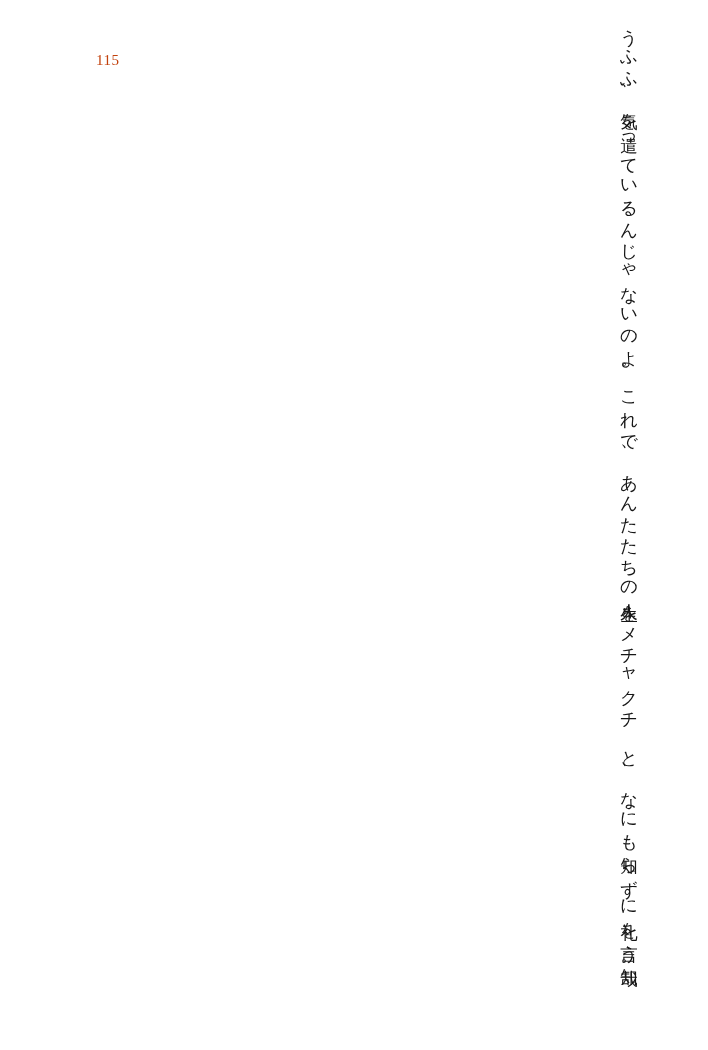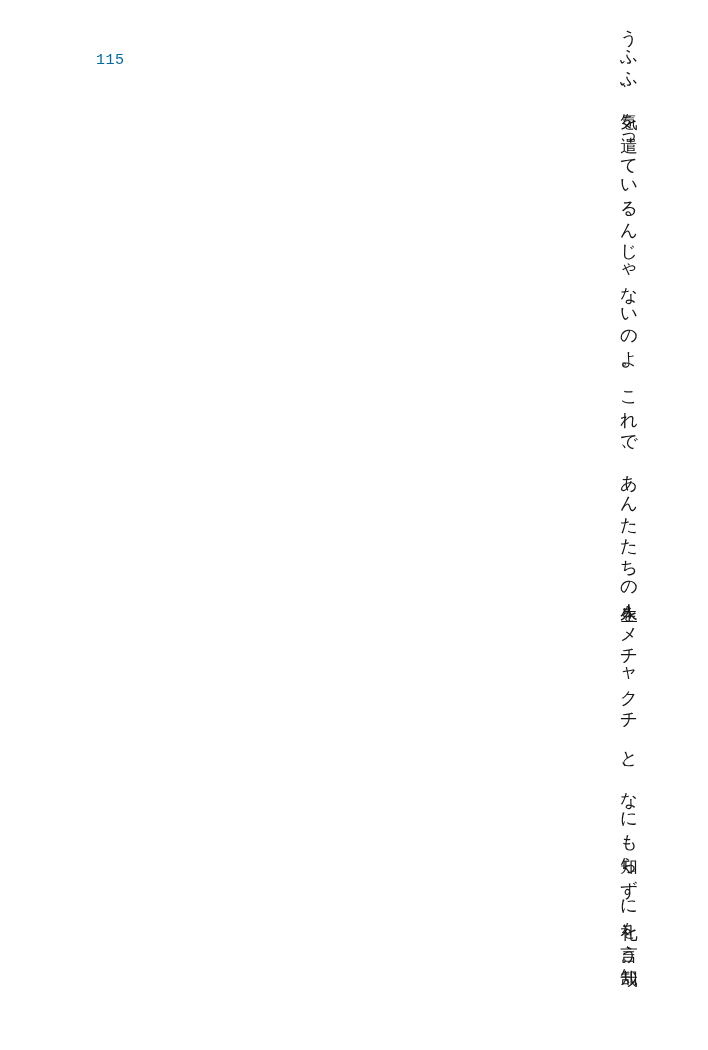--- a/index.html
+++ b/index.html
@@ -20,22 +20,22 @@
     height: 1050px;
     background: #ffffff;
     box-sizing: border-box;
   }
   .page-number {
     position: absolute;
     top: 52px;
     left: 96px;
     font-size: 15px;
     letter-spacing: 0.5px;
-    color: #0369a1;
-    font-family: Liberation Mono, monospace;
+    color: #c2410c;
+    font-family: Liberation Serif, serif;
   }
   .text-block {
     position: absolute;
     top: 96px;
     left: 60px;
     width: 584px;
     height: 880px;
     writing-mode: vertical-rl;
     -webkit-writing-mode: vertical-rl;
     text-orientation: upright;

